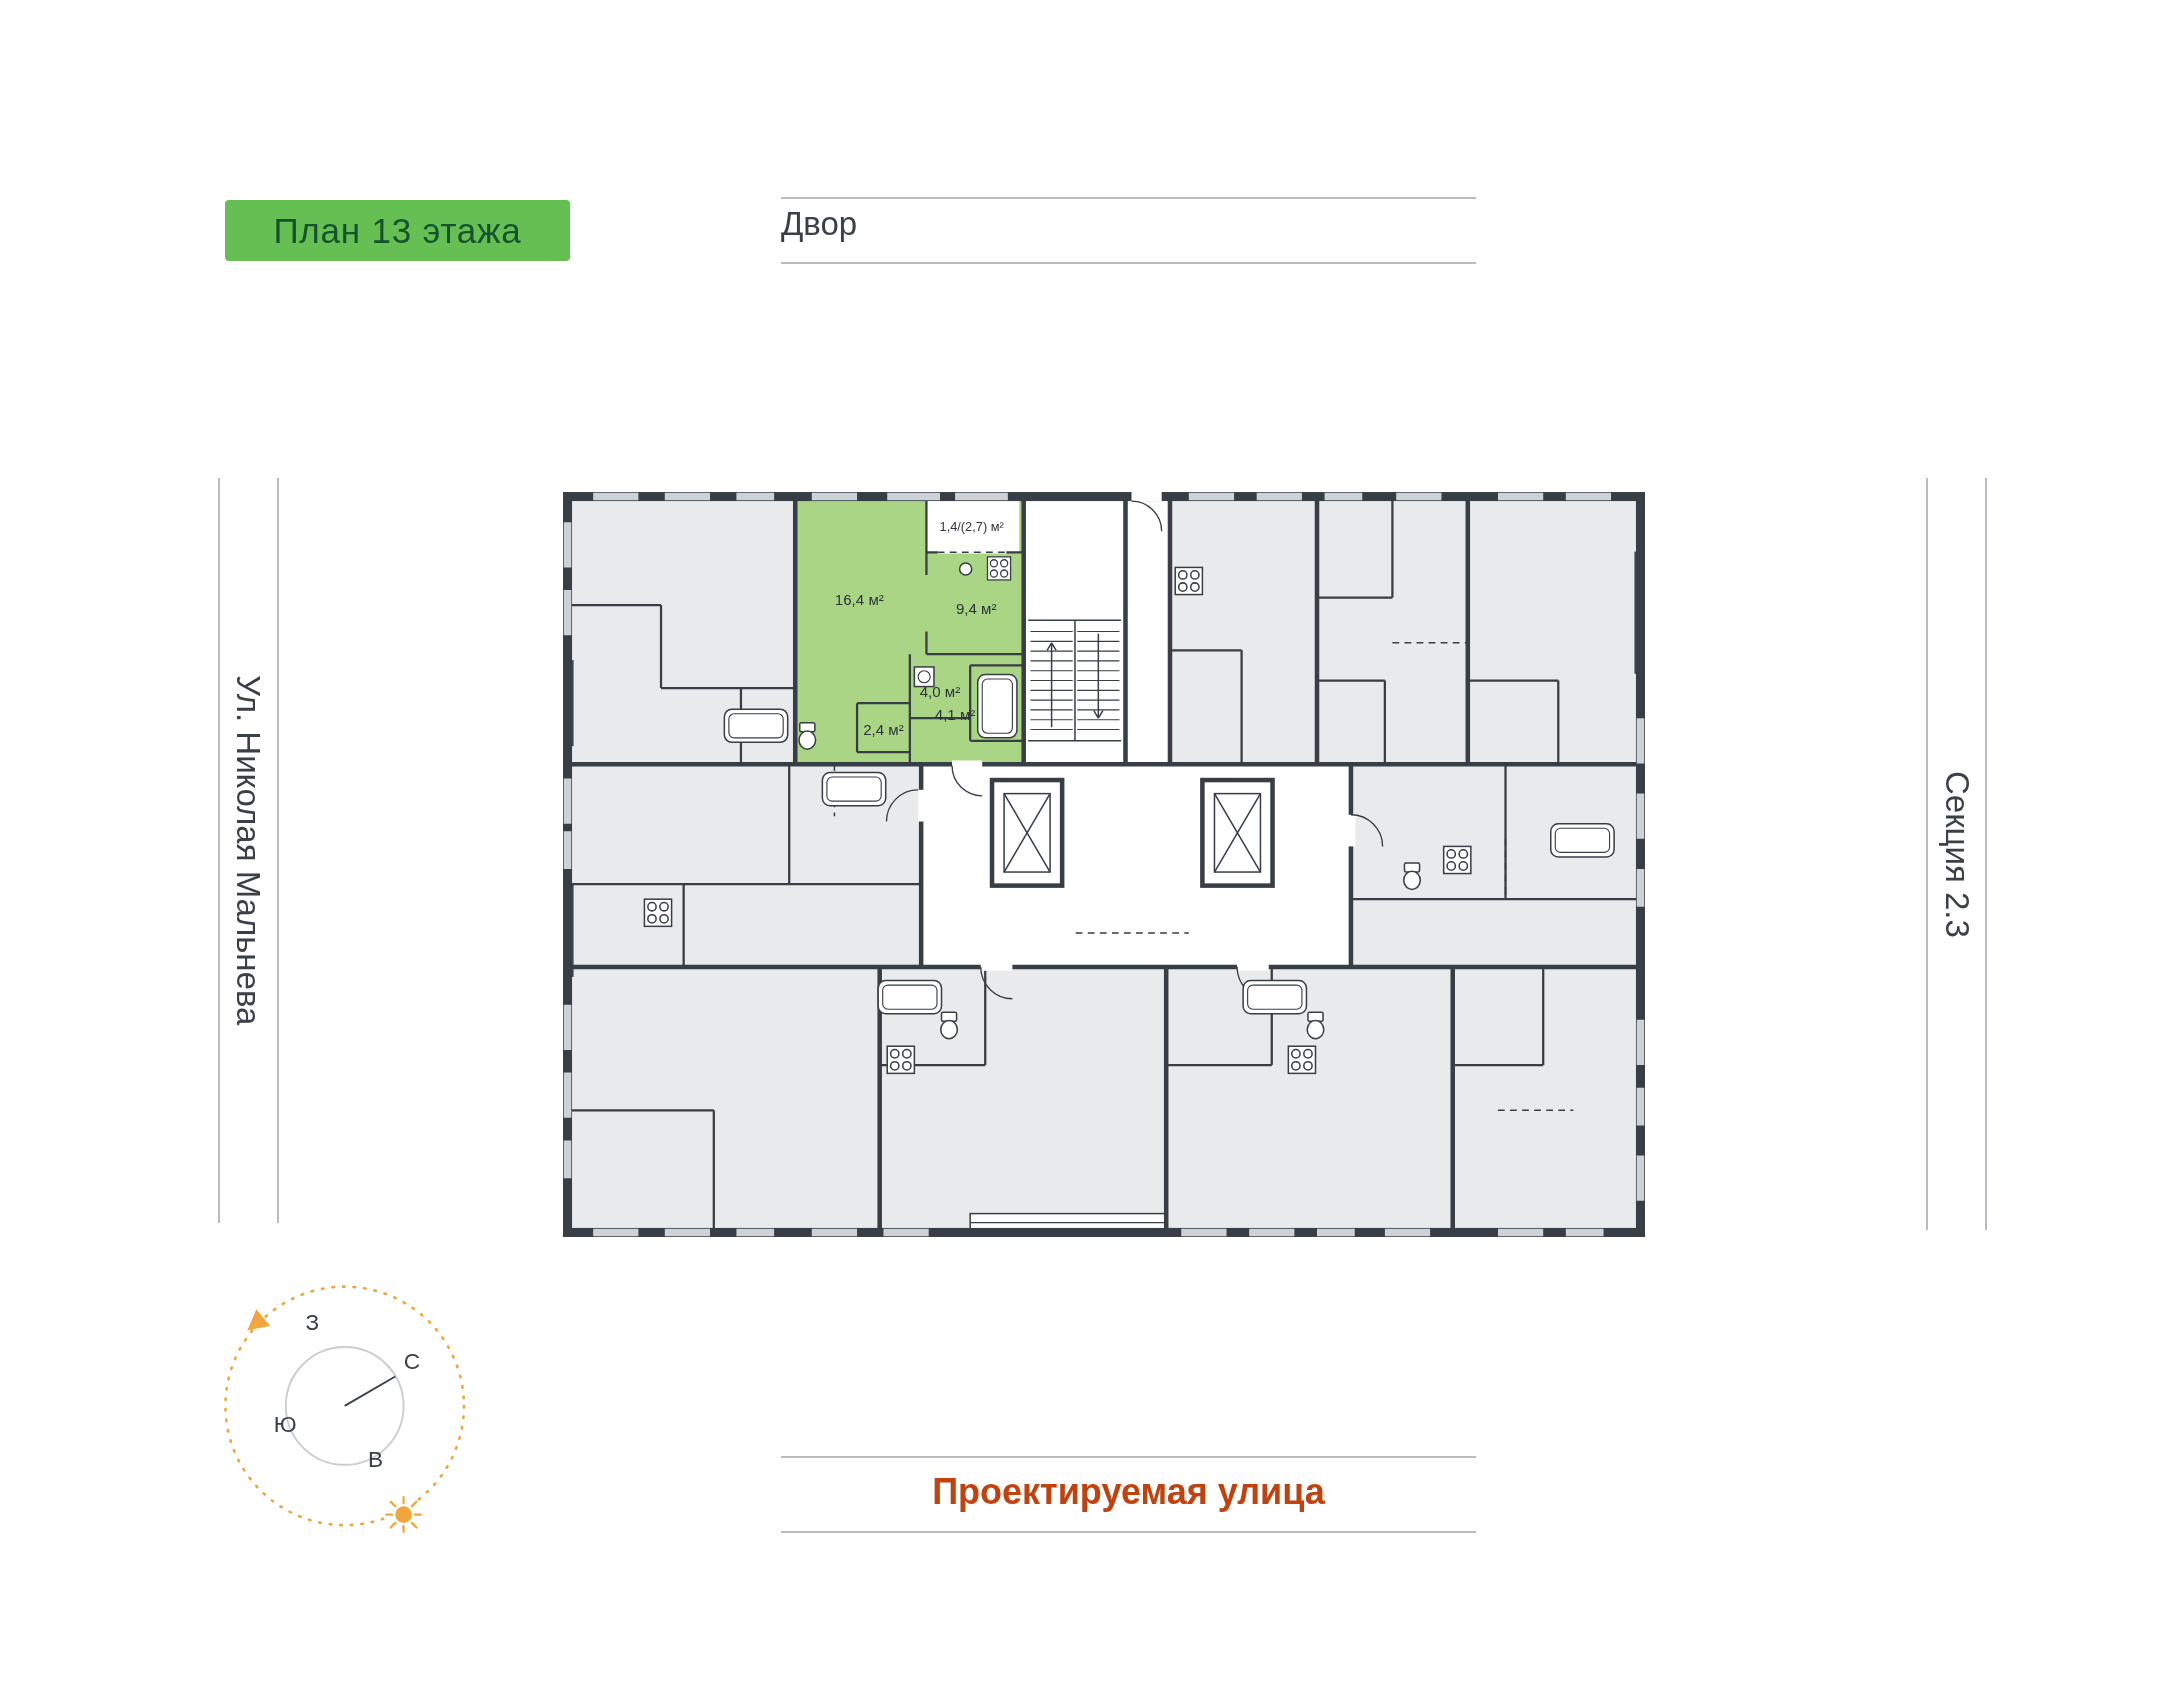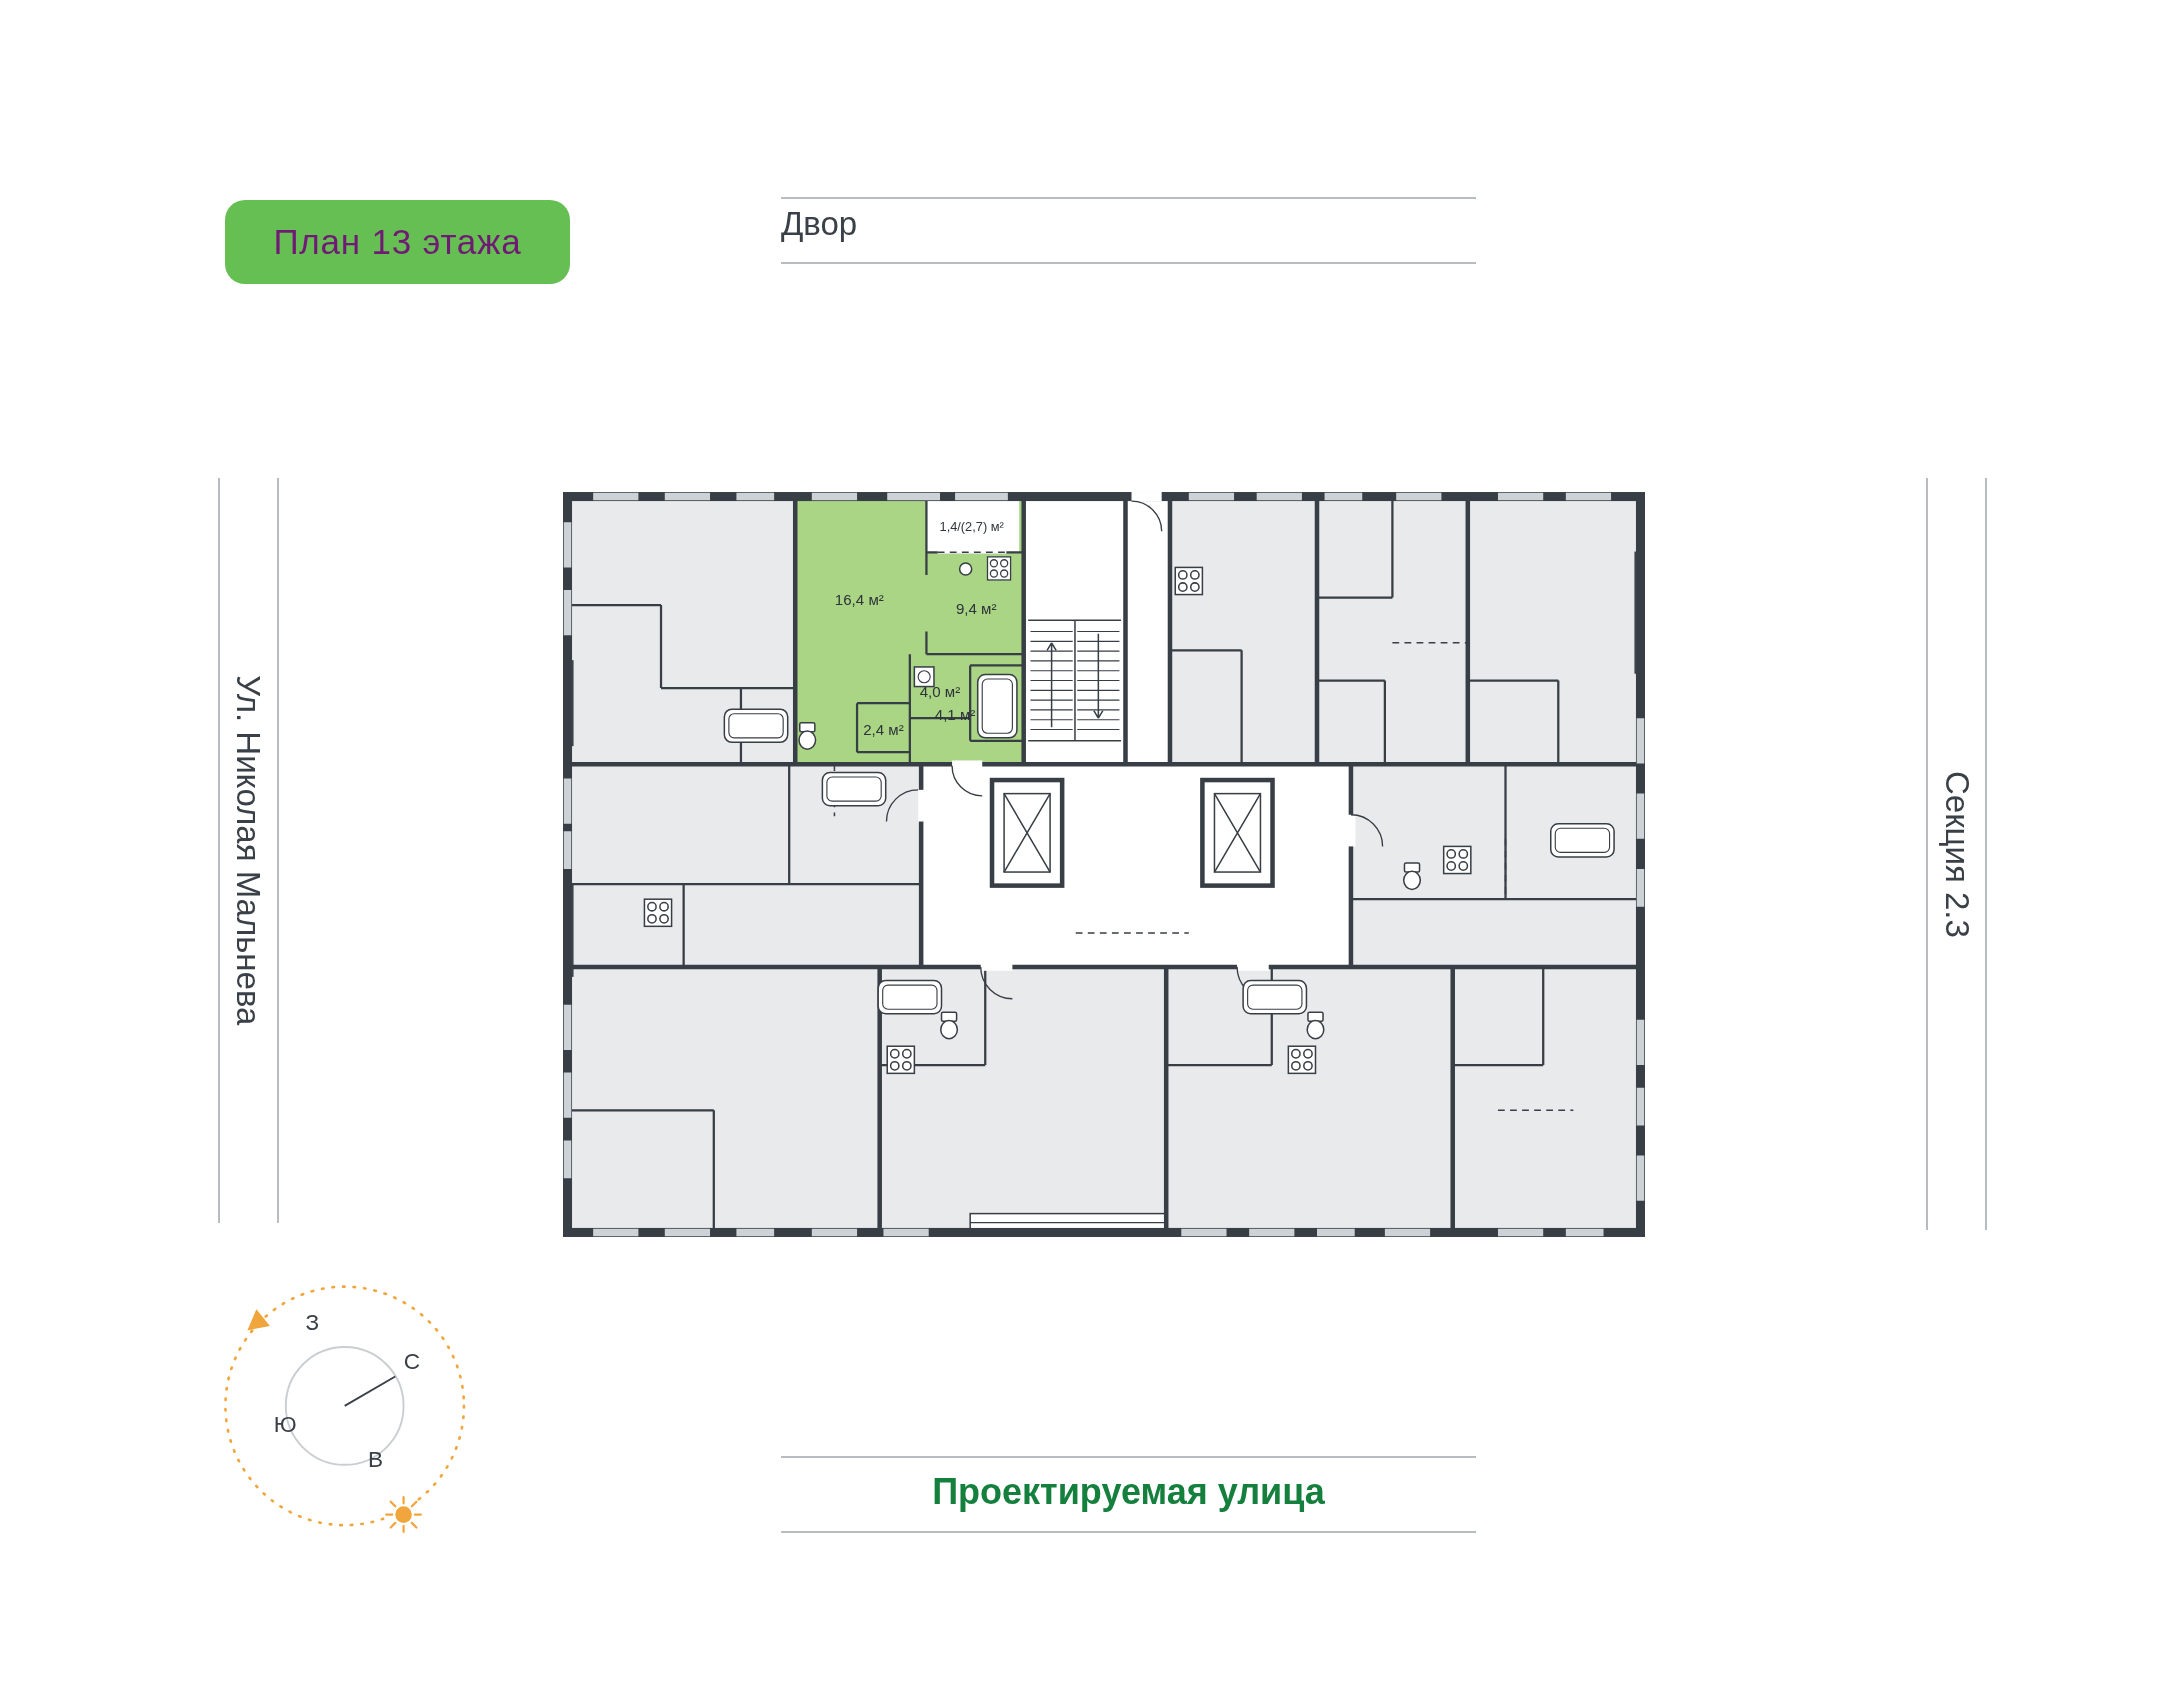--- a/index.html
+++ b/index.html
@@ -10,33 +10,33 @@
     --accent-orange:#f0a63c;
     --line-gray:#b6bcc2;
     --text-dark:#3a4047;
   }
   html,body{margin:0;padding:0;}
   .page{
     position:relative;width:2172px;height:1705px;background:#ffffff;overflow:hidden;
     font-family:"Liberation Sans", sans-serif;color:var(--text-dark);
   }
   .badge{
-    position:absolute;left:225px;top:200px;width:345px;height:84px;
-    background:var(--badge-green);border-radius:20px;color:#701a75;
+    position:absolute;left:225px;top:200px;width:345px;height:61px;
+    background:var(--badge-green);border-radius:4px;color:#14532d;
     display:flex;align-items:center;justify-content:center;font-size:35px;letter-spacing:0.8px;
   }
   .h-line{position:absolute;height:1.5px;background:var(--line-gray);}
   .v-line{position:absolute;width:1.5px;background:var(--line-gray);}
   .top-label{
     position:absolute;left:781px;top:205px;width:695px;text-align:left;
     font-size:33px;color:var(--text-dark);
   }
   .bottom-label{
     position:absolute;left:781px;top:1471px;width:695px;text-align:center;
-    font-size:36px;font-weight:bold;color:#15803d;
+    font-size:36px;font-weight:bold;color:#c2410c;
   }
   .side-label-wrap{
     position:absolute;display:flex;align-items:center;justify-content:center;
   }
   .side-label{
     writing-mode:vertical-rl;text-orientation:mixed;font-size:33px;color:var(--text-dark);white-space:nowrap;
   }
   .plan{position:absolute;left:563px;top:492px;width:1082px;height:745px;}
   .compass{position:absolute;left:211px;top:1261px;width:287px;height:317px;}
 

